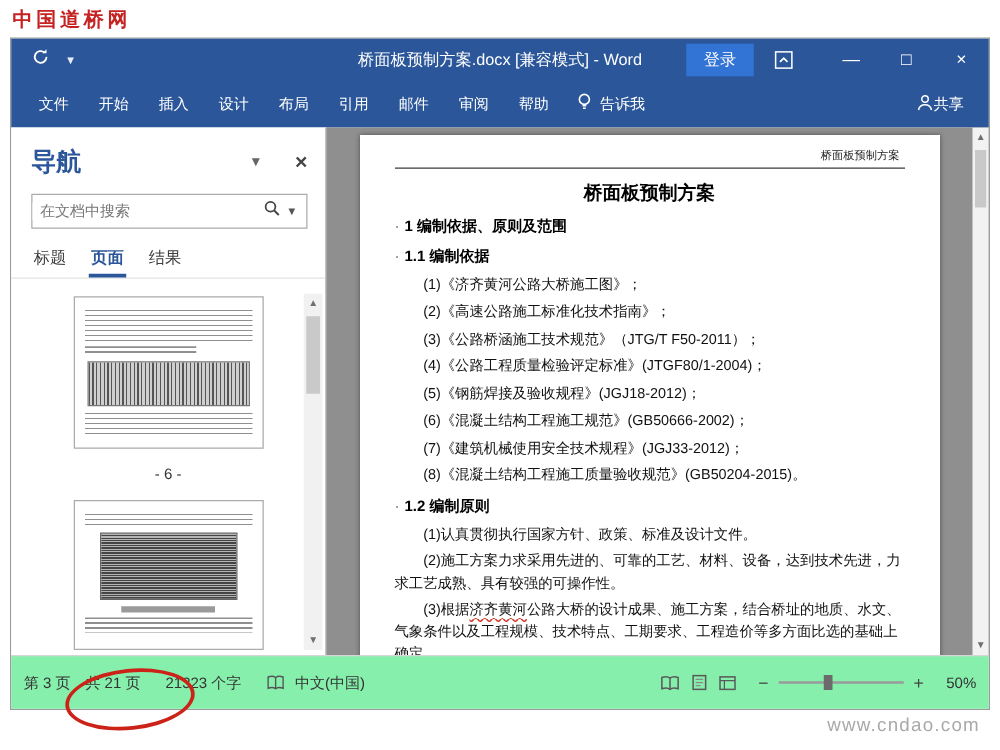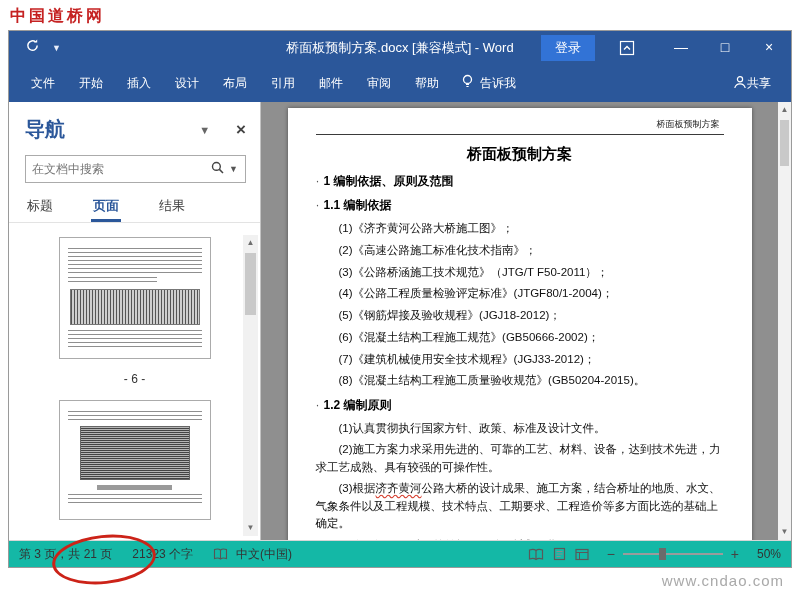--- a/index.html
+++ b/index.html
@@ -11,21 +11,21 @@
 
   
   .window{position:absolute;left:8px;top:30px;width:784px;height:538px;box-sizing:border-box;
     border:1px solid #9a9a9a;display:flex;flex-direction:column;background:#fff;}
 
   
   .titlebar{flex:0 0 33px;background:#2b579a;color:#fff;display:flex;align-items:center;position:relative;}
   .qat{margin-left:16px;display:flex;align-items:center;gap:12px;z-index:2;}
   .tb-title{position:absolute;left:0;right:0;text-align:center;font-size:13px;color:#fff;}
   .tb-right{margin-left:auto;display:flex;align-items:center;z-index:2;}
-  .signin{background:#3273d6;color:#fff;font-size:13px;padding:4px 14px;margin-right:24px;cursor:pointer;}
+  .signin{background:#3273d6;color:#fff;font-size:13px;padding:4px 14px;margin-right:16px;cursor:pointer;}
   .ropts{margin-right:24px;display:flex;align-items:center;}
   .winbtn{width:44px;text-align:center;font-size:14px;line-height:33px;cursor:pointer;}
   .caret{font-size:9px;color:#e8eefb;}
 
   
   .tabsrow{flex:0 0 38px;background:#2b579a;display:flex;align-items:center;color:#fff;
     font-size:12px;padding:0 6px 0 10px;}
   .rtab{padding:0 12px;line-height:38px;cursor:pointer;white-space:nowrap;}
   .tellme{display:flex;align-items:center;gap:6px;margin-left:10px;cursor:pointer;white-space:nowrap;}
   .share{margin-left:auto;margin-right:14px;display:flex;align-items:center;cursor:pointer;white-space:nowrap;}
@@ -38,21 +38,21 @@
   .nav-head{display:flex;align-items:center;padding:14px 14px 2px 16px;font-weight:bold;}
   .nav-title{font-size:20px;color:#2b579a;}
   .nav-head-caret{margin-left:auto;margin-right:26px;color:#666;font-size:11px;cursor:pointer;}
   .nav-close{color:#444;font-size:17px;cursor:pointer;line-height:1;}
   .nav-search{margin:10px 14px 4px 16px;height:26px;border:1px solid #ababab;display:flex;align-items:center;background:#fff;}
   .nav-search input{flex:1;border:0;outline:0;font-size:12px;padding:0 6px;color:#333;min-width:0;
     font-family:"Liberation Sans","DejaVu Sans",sans-serif;}
   .nav-search input::placeholder{color:#767676;}
   .srch-btn{display:flex;align-items:center;gap:5px;padding:0 7px;cursor:pointer;}
   .srch-caret{font-size:9px;color:#555;}
-  .nav-tabs{display:flex;gap:36px;padding:6px 16px 0 16px;font-size:13px;color:#3d3d3d;border-bottom:1px solid #e3e3e3;}
+  .nav-tabs{display:flex;gap:16px;padding:6px 16px 0 16px;font-size:13px;color:#3d3d3d;border-bottom:1px solid #e3e3e3;}
   .ntab{padding:4px 2px 7px 2px;cursor:pointer;}
   .ntab.active{color:#2b579a;font-weight:bold;border-bottom:3px solid #2b579a;padding-bottom:4px;}
 
   .thumbs{flex:1;position:relative;padding:14px 30px 0 30px;overflow:hidden;}
   .thumb{width:152px;box-sizing:border-box;background:#fff;border:1px solid #ababab;margin:0 auto;padding:7px 6px;cursor:pointer;}
   .thumb1{height:122px;}
   .thumb2{height:120px;margin-top:4px;}
   .tl{background:repeating-linear-gradient(180deg,#8f8f8f 0 1px,transparent 1px 4px);margin:3px 2px;}
   .tl.short{width:65%;}
   .tblock{height:34px;margin:5px 4px;border:1px solid #777;
@@ -78,22 +78,22 @@
   .page{width:464px;background:#fff;box-shadow:0 0 4px rgba(0,0,0,.45);box-sizing:border-box;
     padding:8px 28px 30px 28px;height:470px;cursor:text;}
   .pg-header{text-align:right;font-size:9px;color:#222;padding:2px 4px 3px 0;border-bottom:1px solid #3a3a3a;}
   .doc-title{text-align:center;font-weight:bold;font-size:15px;color:#000;margin:10px 0 8px 0;}
   .dline{font-size:11.5px;line-height:1.5;color:#111;margin:4.5px 0;text-indent:2em;}
   .dh{font-weight:bold;font-size:12px;color:#000;margin:6px 0;text-indent:0;}
   .dh::before{content:"·";color:#555;margin-right:4px;font-weight:normal;}
   .wavy{text-decoration:underline;text-decoration-style:wavy;text-decoration-color:#d43a2a;text-underline-offset:2px;}
 
   
-  .statusbar{flex:0 0 26px;border-top:1px solid #d6d6d6;background:#14b8a6;display:flex;align-items:center;
-    font-size:12px;color:#333;padding:0 10px;}
+  .statusbar{flex:0 0 26px;border-top:1px solid #d6d6d6;background:#86efac;display:flex;align-items:center;
+    font-size:12px;color:#333;padding:8px 10px;}
   .sb-item{margin-right:20px;cursor:pointer;white-space:nowrap;}
   .sb-right{margin-left:auto;display:flex;align-items:center;gap:10px;}
   .viewicons{display:flex;align-items:center;gap:9px;margin-right:8px;}
   .vi{cursor:pointer;display:flex;}
   .zoomctl{display:flex;align-items:center;gap:8px;}
   .zbtn{font-size:14px;color:#444;cursor:pointer;line-height:1;}
   .ztrack{width:100px;height:2px;background:#9b9b9b;position:relative;cursor:pointer;}
   .zthumb{position:absolute;left:36px;top:-5px;width:7px;height:12px;background:#6b6b6b;cursor:pointer;}
   .zval{width:34px;text-align:right;cursor:pointer;}
 

